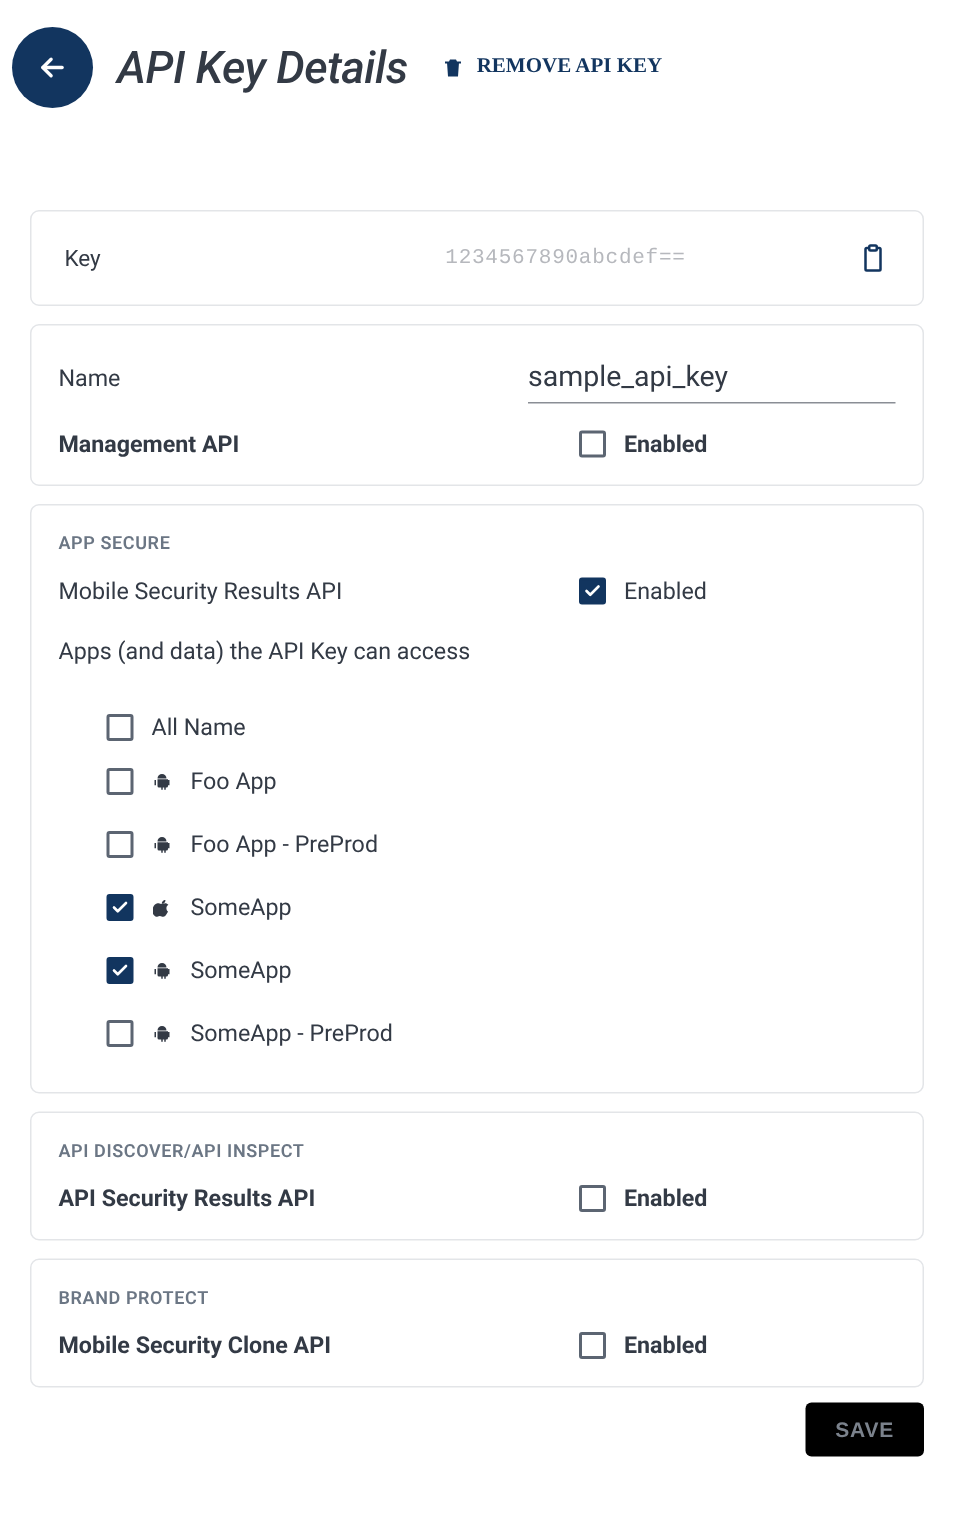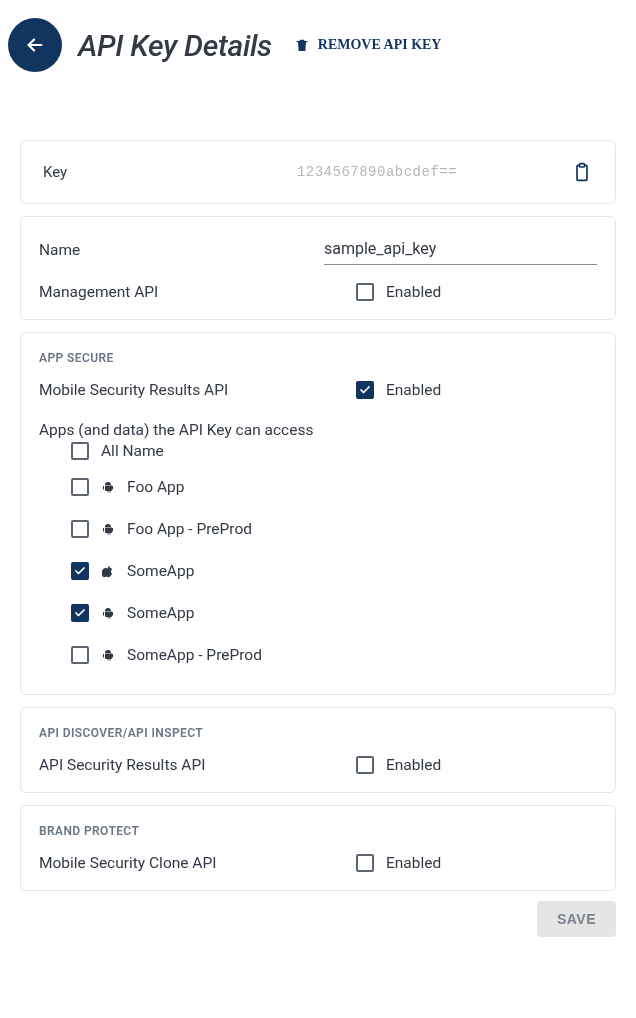--- a/index.html
+++ b/index.html
@@ -83,33 +83,34 @@
     height: 22px;
     cursor: pointer;
     display: flex;
     align-items: center;
     justify-content: center;
   }
   .form-row {
     display: flex;
     align-items: center;
     margin-bottom: 18px;
-  }
-  .form-row:last-child { margin-bottom: 0; }
+    gap: 30px;
+  }
+  .form-row:last-child { margin-bottom: 0; font-weight: bold; }
   .form-label {
     width: 285px;
     font-size: 15.5px;
     color: #333a45;
     padding-right: 10px;
   }
   .text-input {
     flex: 1;
     border: none;
     border-bottom: 1px solid #8a8e95;
-    font-size: 16px;
+    font-size: 19px;
     color: #333a45;
     padding: 4px 0 6px 0;
     outline: none;
     background: transparent;
     font-family: inherit;
   }
   .checkbox-group {
     display: flex;
     align-items: center;
     gap: 12px;
@@ -170,21 +171,21 @@
   .app-name {
     font-size: 15.5px;
     color: #333a45;
   }
   .save-row {
     display: flex;
     justify-content: flex-end;
     padding: 10px 20px 0 20px;
   }
   .save-btn {
-    background: #e5e5e5;
+    background: #000000;
     color: #7b828c;
     border: none;
     border-radius: 4px;
     padding: 10px 20px;
     font-size: 14px;
     font-weight: 600;
     letter-spacing: 0.5px;
     cursor: default;
   }
   .form-row.align-top { align-items: flex-start; flex-direction: column; }

